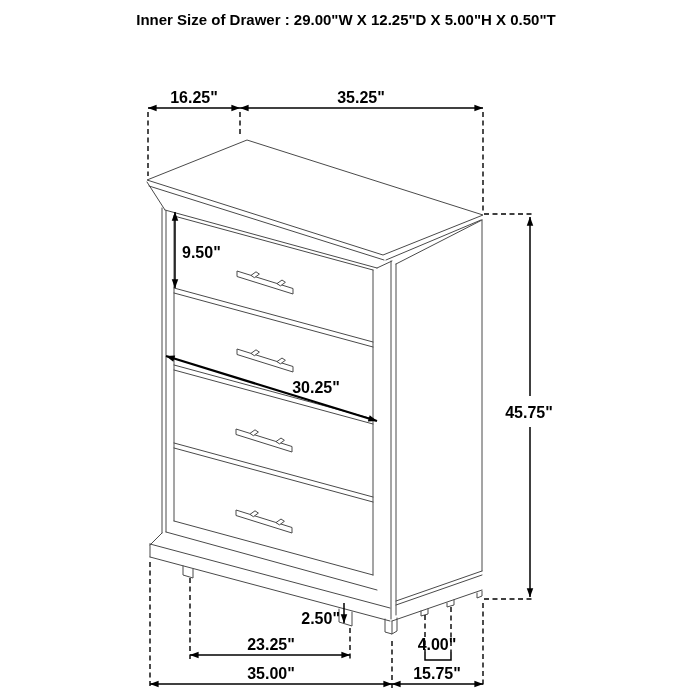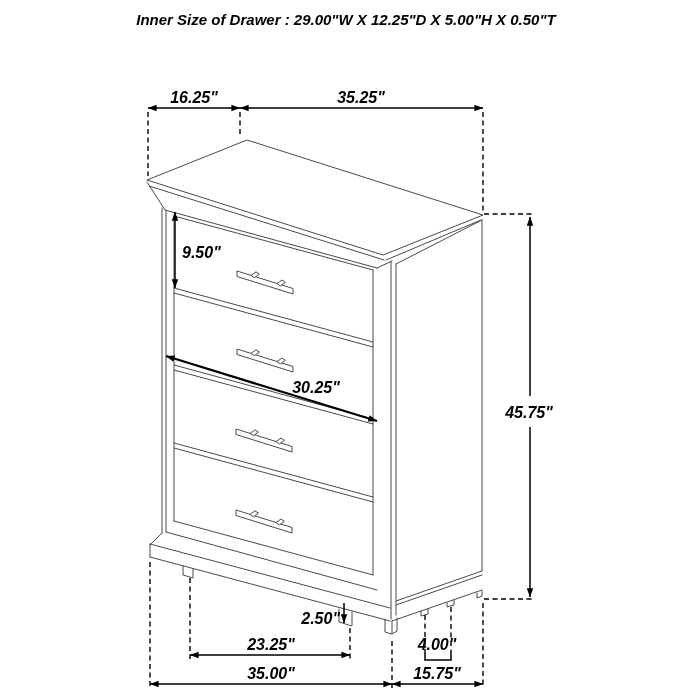--- a/index.html
+++ b/index.html
@@ -1,17 +1,17 @@
 <!DOCTYPE html>
 <html><head>
 <meta charset="utf-8">
 <style>
   html,body{margin:0;padding:0;background:#ffffff;}
   .page{position:relative;width:700px;height:700px;background:#ffffff;overflow:hidden;
-        font-family:"Liberation Sans",sans-serif;font-style:italic;}
+        font-family:"Liberation Sans",sans-serif;}
   svg{position:absolute;left:0;top:0;}
   .furn{stroke:#4a4a4a;stroke-width:1;fill:none;stroke-linejoin:round;stroke-linecap:round;}
   .furn-f{stroke:#4a4a4a;stroke-width:1;fill:#ffffff;stroke-linejoin:round;}
   .dim{stroke:#000000;stroke-width:1.5;fill:none;}
   .dim-thick{stroke:#000000;stroke-width:2.2;fill:none;}
   .ext{stroke:#000000;stroke-width:1.4;fill:none;stroke-dasharray:5 3.5;}
   text{font-family:"Liberation Sans",sans-serif;font-weight:bold;fill:#000000;}
   .title-t{font-size:15px;}
   .dim-t{font-size:16px;}
 </style>

